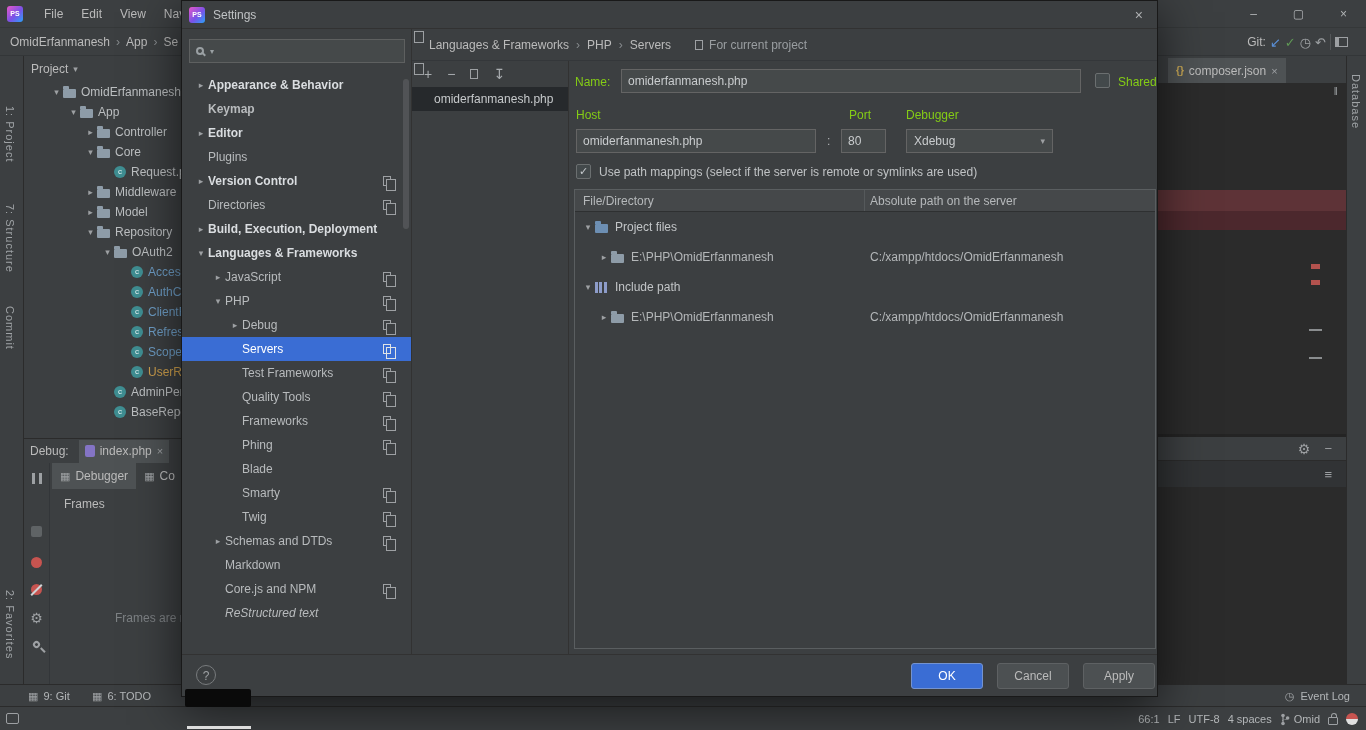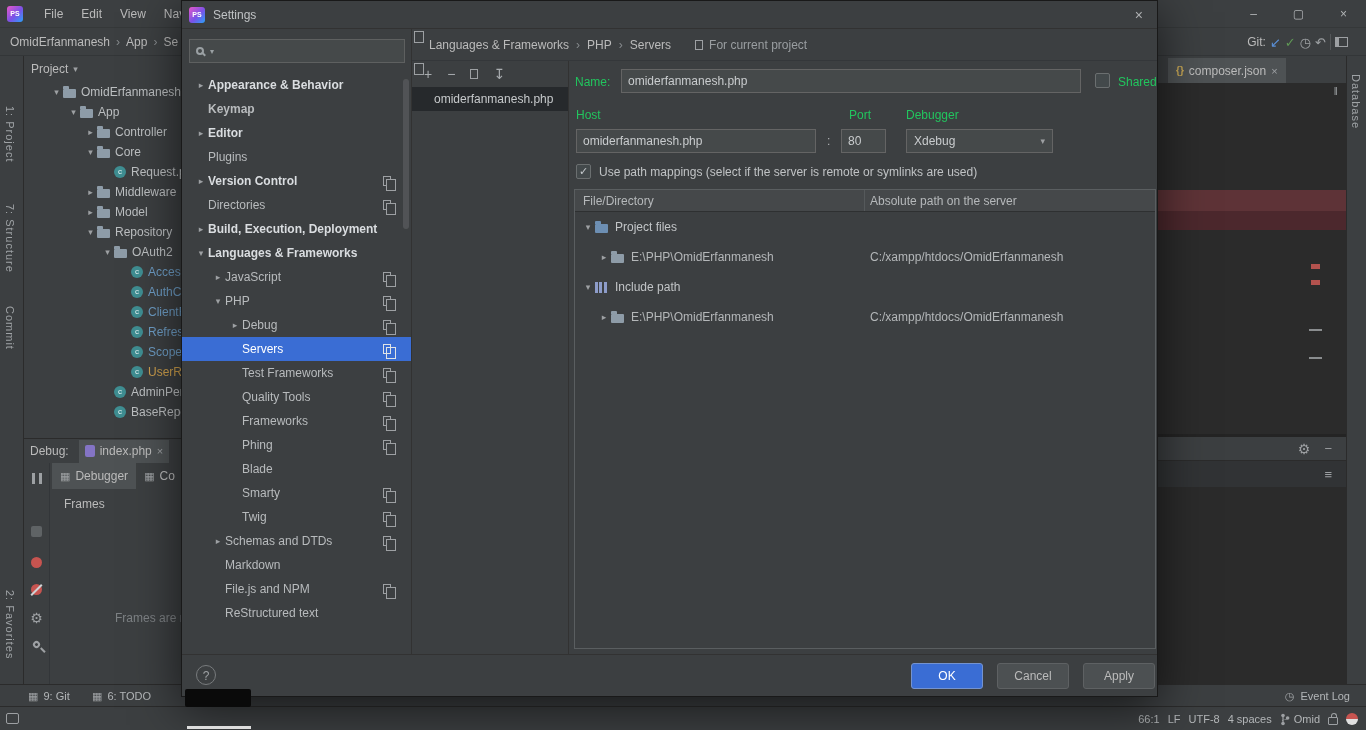--- a/index.html
+++ b/index.html
@@ -140,21 +140,21 @@
   .dlg-header{position:absolute;left:230px;right:0;top:28px;height:32px;border-bottom:1px solid #34373a;display:flex;align-items:center;padding-left:17px;}
   .dlg-header .crumbs{gap:7px;}
   .dlg-header .pages-icon.inline{margin-left:24px;margin-right:6px;}
   .scope{color:#9a9ea1;}
   .dlg-servers{position:absolute;left:230px;top:60px;width:157px;bottom:42px;border-right:1px solid #323232;}
   .srv-toolbar{height:26px;display:flex;align-items:center;gap:15px;padding:0 12px;color:#a9adb0;font-size:14px;}
   .srv-toolbar .pages-icon.inline{margin:0;}
   .srv-item{height:24px;line-height:24px;padding-left:22px;color:#c6c9cb;white-space:nowrap;}
   .srv-item.selected{background:#26292c;}
   .dlg-form{position:absolute;left:387px;top:60px;right:0;bottom:42px;}
-  .lbl{color:#22c55e;}
+  .lbl{color:#84cc16;}
   .f-name-label{position:absolute;left:6px;top:14px;}
   .inp{background:#45494a;border:1px solid #646464;color:#c9ccce;font:12px "Liberation Sans",sans-serif;padding:0 6px;height:24px;}
   .f-name{position:absolute;left:52px;top:8px;width:460px;}
   .cb{width:15px;height:15px;background:#43494b;border:1px solid #6b6f70;border-radius:2px;display:flex;align-items:center;justify-content:center;color:#c7cbce;font-size:11px;flex:none;}
   .f-shared-cb{position:absolute;left:526px;top:12px;}
   .f-shared-lb{position:absolute;left:549px;top:14px;}
   .f-host-lb{position:absolute;left:7px;top:47px;}
   .f-port-lb{position:absolute;left:280px;top:47px;}
   .f-dbg-lb{position:absolute;left:337px;top:47px;}
   .f-host{position:absolute;left:7px;top:68px;width:240px;}
@@ -531,24 +531,24 @@
             <span class="tri">▸</span>
             <span class="slbl">Schemas and DTDs</span>
             <span class="pages-icon"></span>
           </div>
           <div class="s-row" style="padding-left: 29px;">
             <span class="tri"></span>
             <span class="slbl">Markdown</span>
           </div>
           <div class="s-row" style="padding-left: 29px;">
             <span class="tri"></span>
-            <span class="slbl">File.js and NPM</span>
-            <span class="pages-icon"></span>
-          </div>
-          <div class="s-row" style="padding-left: 29px;">
+            <span class="slbl">Core.js and NPM</span>
+            <span class="pages-icon"></span>
+          </div>
+          <div class="s-row" style="padding-left: 29px; font-style: italic;">
             <span class="tri"></span>
             <span class="slbl">ReStructured text</span>
           </div>
           <div class="s-row" style="padding-left: 29px;">
             <span class="tri"></span>
           </div>
         </div>
       <div class="s-scroll"></div>
     </div>
 

